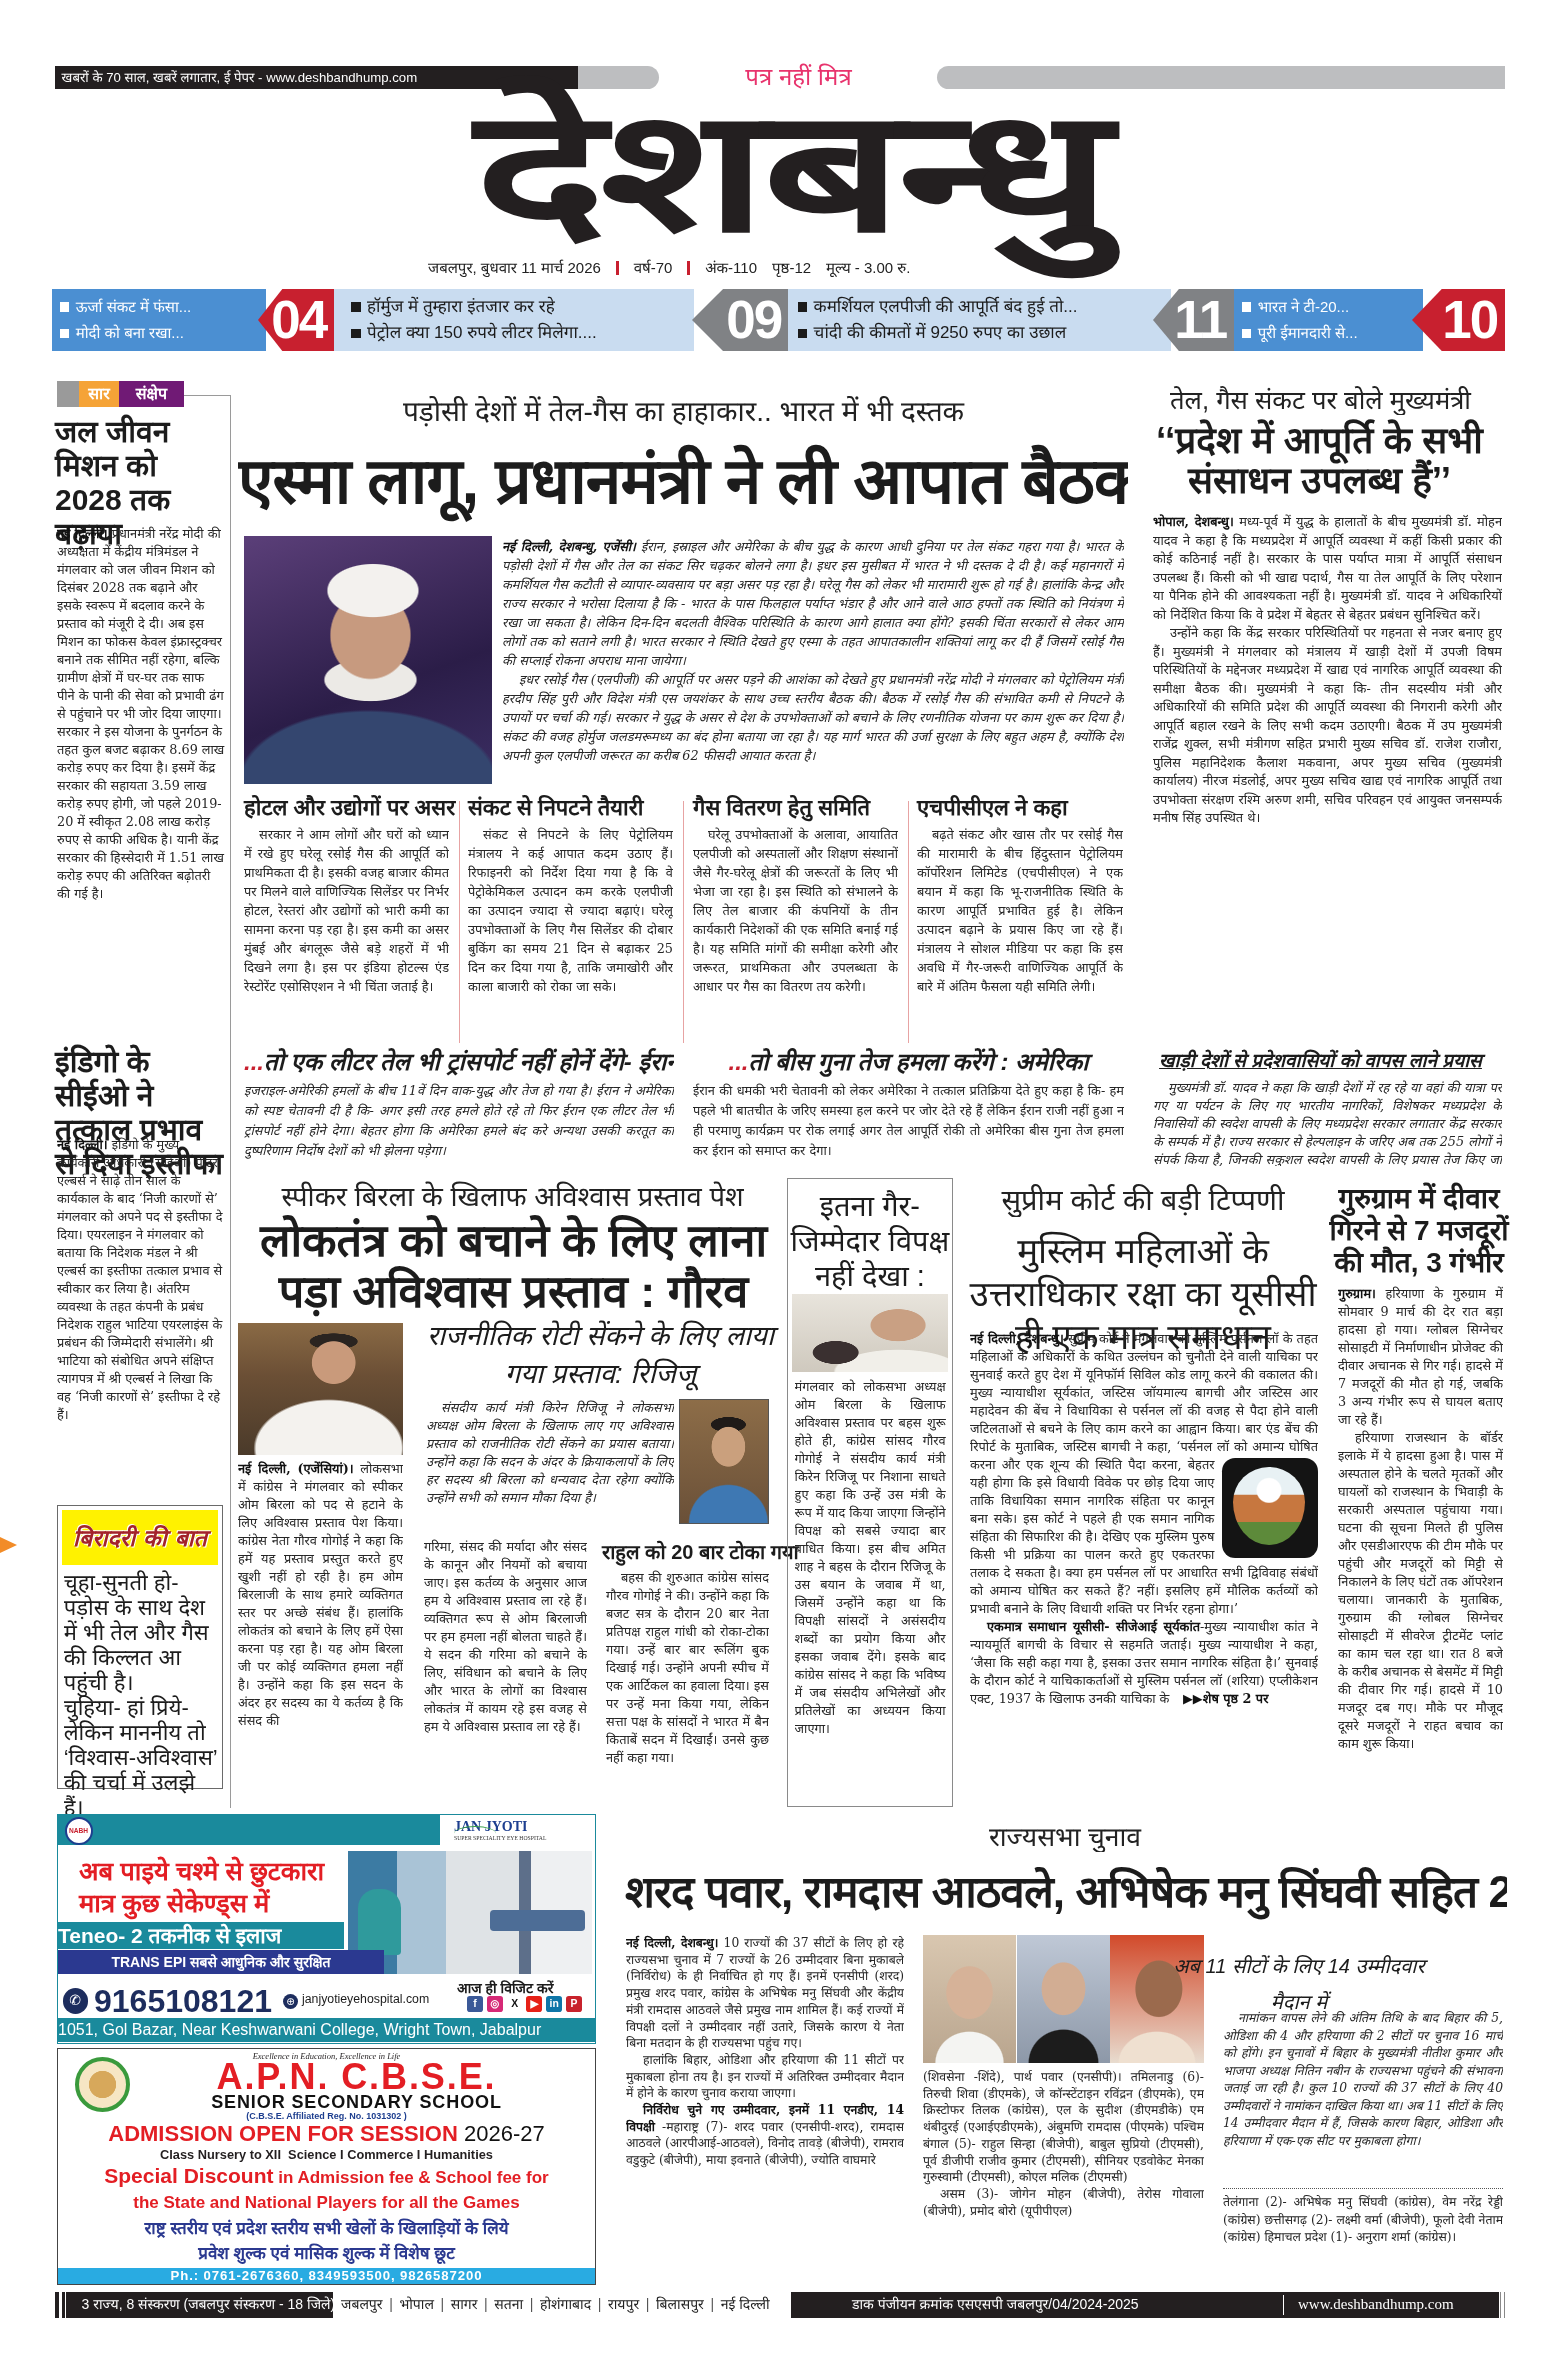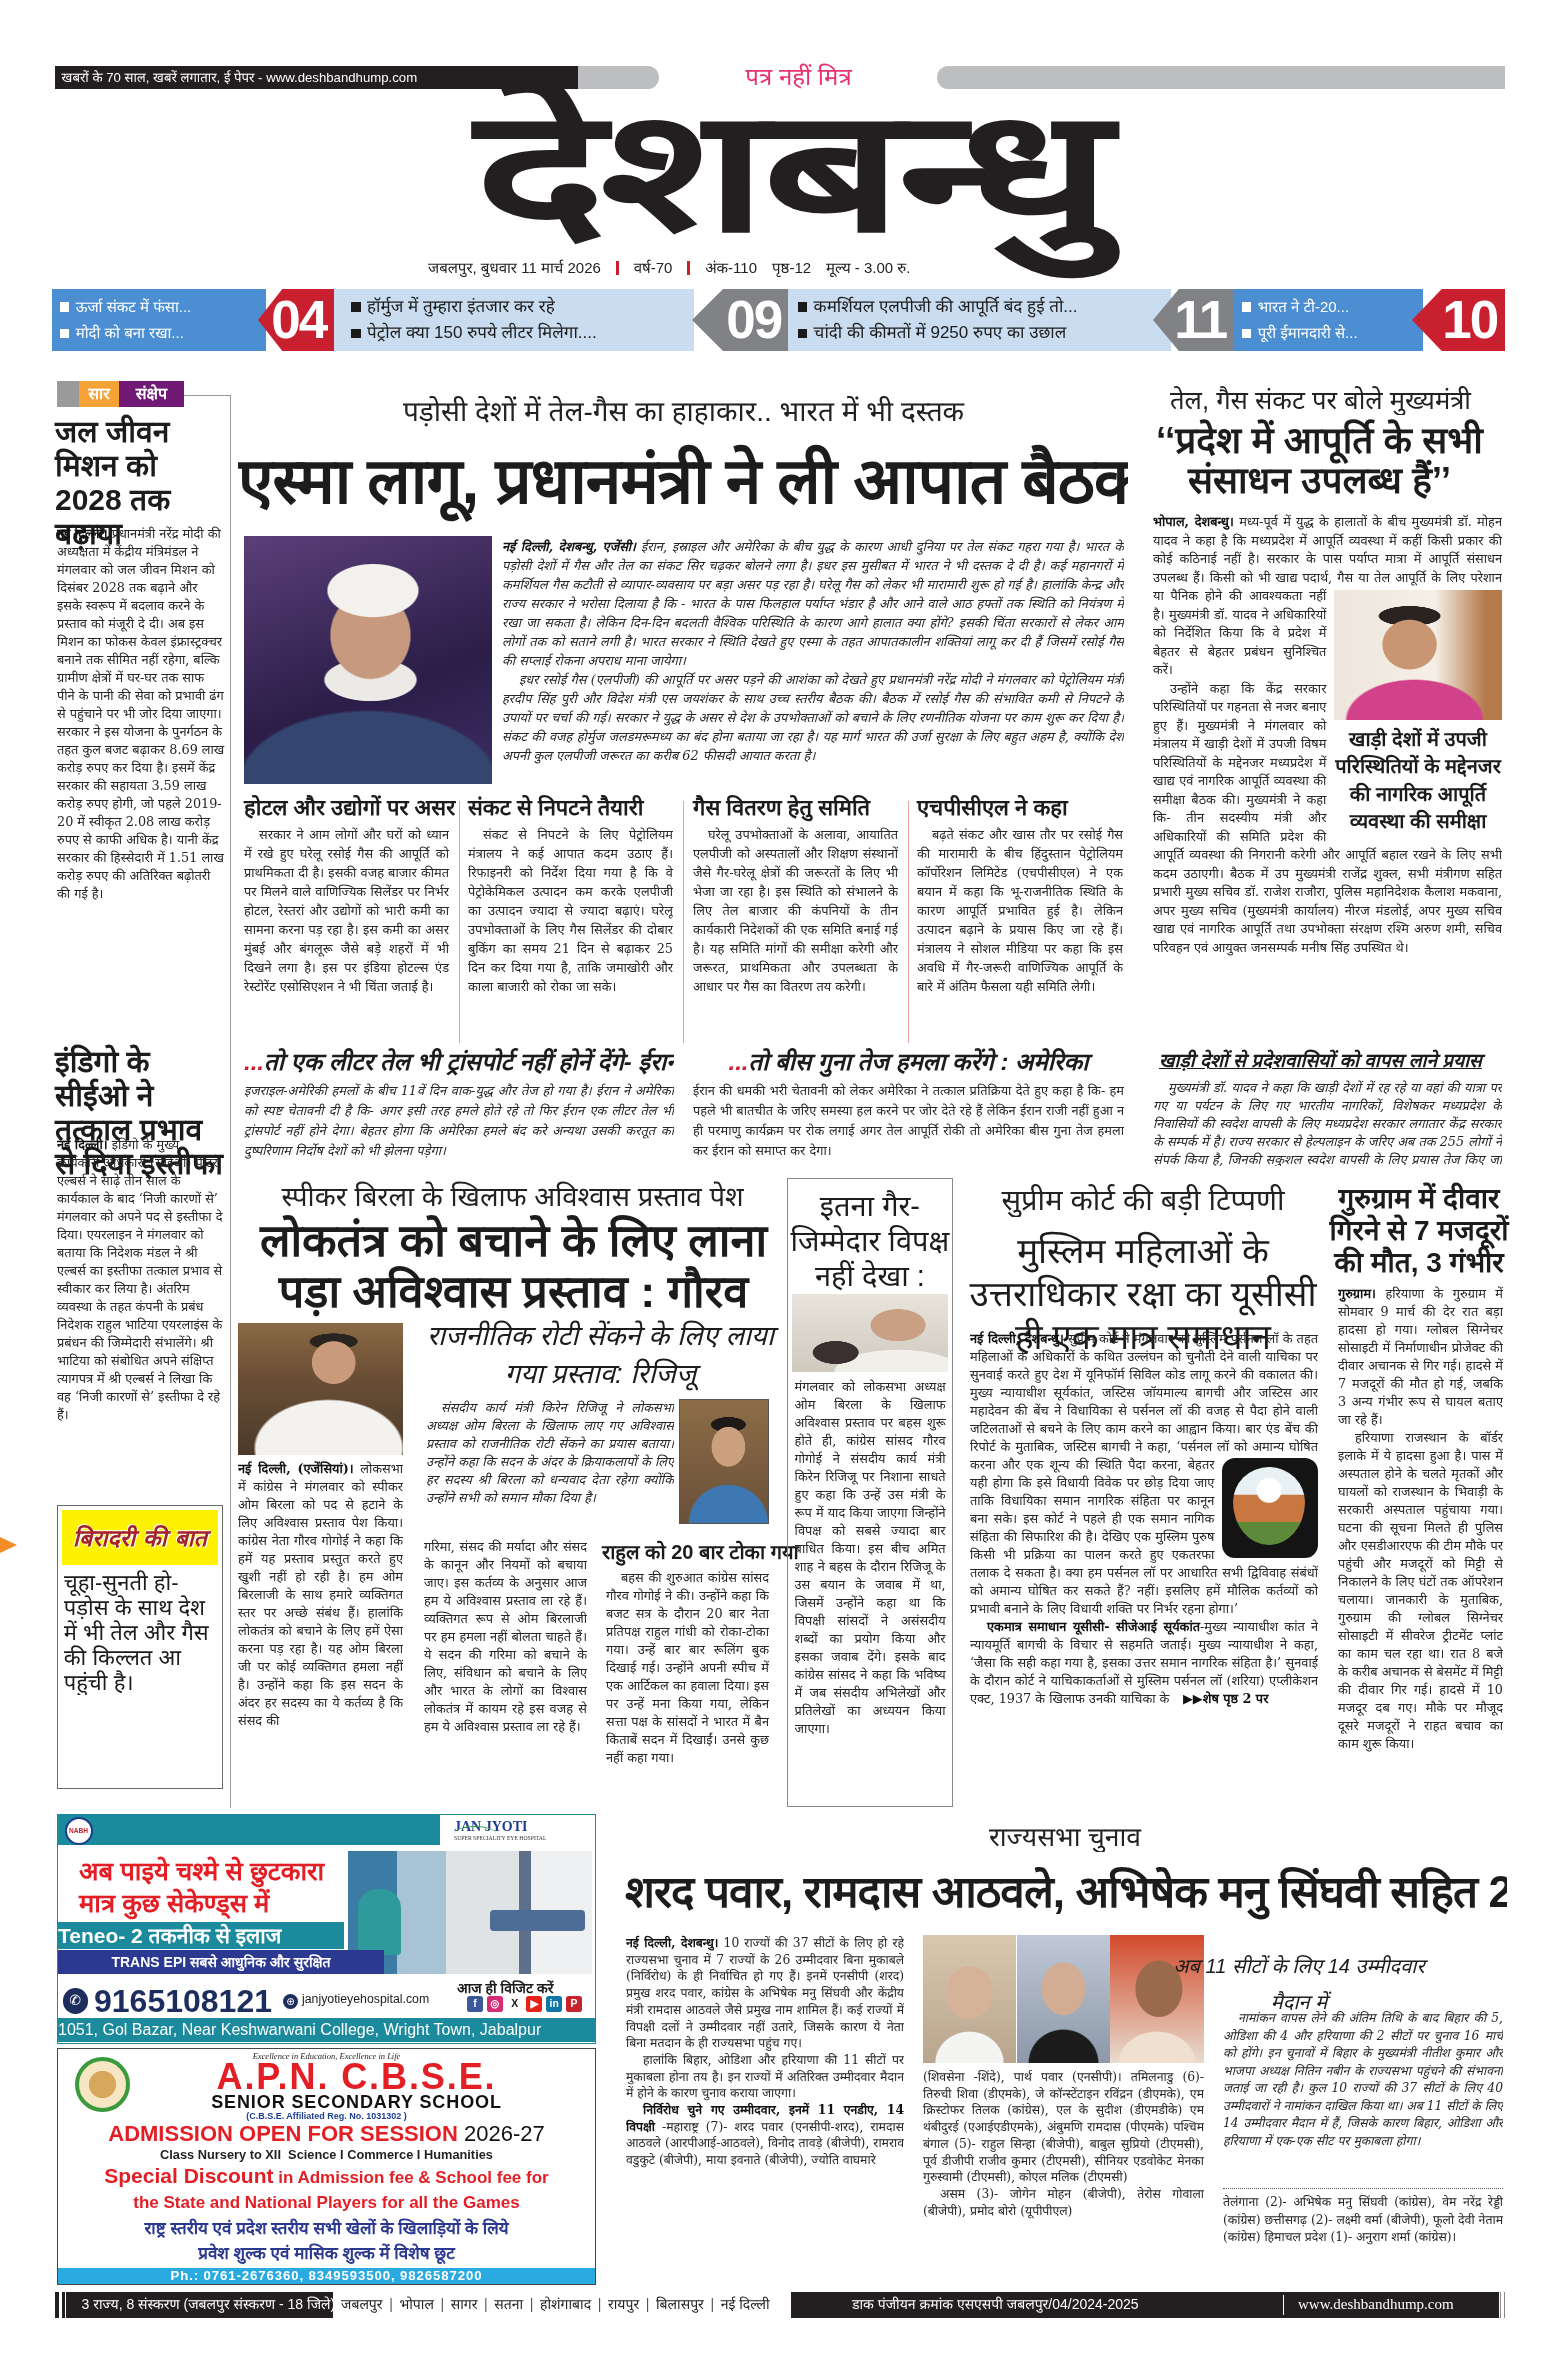--- a/index.html
+++ b/index.html
@@ -192,20 +192,21 @@
 
   <h2 class="abs lefthl" style="left:55px;top:1045px;width:174px">इंडिगो के सीईओ ने तत्काल प्रभाव से दिया इस्तीफा</h2>
   <div class="abs bt" style="left:57px;top:1136px;width:168px;height:360px;text-align:left">
     <p><b>नई दिल्ली।</b> <span>इंडिगो के मुख्य कार्यकारी अधिकारी (सीईओ) पीटर एल्बर्स ने साढ़े तीन साल के कार्यकाल के बाद ‘निजी कारणों से’ मंगलवार को अपने पद से इस्तीफा दे दिया। एयरलाइन ने मंगलवार को बताया कि निदेशक मंडल ने श्री एल्बर्स का इस्तीफा तत्काल प्रभाव से स्वीकार कर लिया है। अंतरिम व्यवस्था के तहत कंपनी के प्रबंध निदेशक राहुल भाटिया एयरलाइंस के प्रबंधन की जिम्मेदारी संभालेंगे। श्री भाटिया को संबोधित अपने संक्षिप्त त्यागपत्र में श्री एल्बर्स ने लिखा कि वह ‘निजी कारणों से’ इस्तीफा दे रहे हैं।</span></p>
   </div>
 
   <div class="abs cartoon" style="left:57px;top:1505px;width:166px;height:284px">
     <div class="cartoon-banner">बिरादरी की बात</div>
     <div class="cartoon-text">
       <p>चूहा-सुनती हो-पड़ोस के साथ देश में भी तेल और गैस की किल्लत आ पहुंची है।</p>
+      <p>चुहिया- हां प्रिये- लेकिन माननीय तो ‘विश्वास-अविश्वास’ की चर्चा में उलझे हैं।</p>
     </div>
   </div>
   <div class="abs" style="left:0;top:1537px;width:0;height:0;border-top:8.5px solid transparent;border-bottom:8.5px solid transparent;border-left:17px solid #f28c28"></div>
 </aside>
 
 <article>
   <div class="abs kick" style="left:241px;top:395px;width:885px;font-size:28px;line-height:34px">पड़ोसी देशों में तेल-गैस का हाहाकार.. भारत में भी दस्तक</div>
   <h1 class="abs hl" style="left:238px;top:437px;width:890px;font-size:64px;line-height:89px;white-space:nowrap;overflow:hidden;letter-spacing:-0.9px">एस्मा लागू, प्रधानमंत्री ने ली आपात बैठक</h1>
   <div class="photo ph-modi" style="left:244px;top:536px;width:248px;height:248px"></div>
   <div class="abs bt it" style="left:502px;top:537px;width:622px;height:251px;line-height:19px">
@@ -249,24 +250,20 @@
   <div class="abs bt" style="left:693px;top:1081px;width:431px;height:83px;line-height:20px">
       <p>ईरान की धमकी भरी चेतावनी को लेकर अमेरिका ने तत्काल प्रतिक्रिया देते हुए कहा है कि- हम पहले भी बातचीत के जरिए समस्या हल करने पर जोर देते रहे हैं लेकिन ईरान राजी नहीं हुआ न ही परमाणु कार्यक्रम पर रोक लगाई अगर तेल आपूर्ति रोकी तो अमेरिका बीस गुना तेज हमला कर ईरान को समाप्त कर देगा।</p>
     </div>
 </article>
 
 <article>
   <div class="abs kick" style="left:1136px;top:385px;width:369px;font-size:25.6px;line-height:30px">तेल, गैस संकट पर बोले मुख्यमंत्री</div>
   <h2 class="abs hl" style="left:1132px;top:421px;width:375px;font-size:37px;line-height:40px">‘‘प्रदेश में आपूर्ति के सभी संसाधन उपलब्ध हैं’’</h2>
   <div class="abs bt" style="left:1153px;top:513px;width:349px;height:535px;line-height:18.5px">
     <div style="float:right;width:0;height:77px"></div>
-    <div style="float:right;clear:right;width:168px;margin:0 0 3.8px 7.6px">
-      <div class="ph-cm" style="height:130px;width:100%"></div>
-      <div style="font-family:'Liberation Sans',sans-serif;font-weight:700;font-size:20px;line-height:27.4px;text-align:center;color:#1c1c1c;padding-top:5.7px">खाड़ी देशों में उपजी परिस्थितियों के मद्देनजर की नागरिक आपूर्ति व्यवस्था की समीक्षा</div>
-    </div>
     <p><b>भोपाल, देशबन्धु।</b> <span>मध्य-पूर्व में युद्ध के हालातों के बीच मुख्यमंत्री डॉ. मोहन यादव ने कहा है कि मध्यप्रदेश में आपूर्ति व्यवस्था में कहीं किसी प्रकार की कोई कठिनाई नहीं है। सरकार के पास पर्याप्त मात्रा में आपूर्ति संसाधन उपलब्ध हैं। किसी को भी खाद्य पदार्थ, गैस या तेल आपूर्ति के लिए परेशान या पैनिक होने की आवश्यकता नहीं है। मुख्यमंत्री डॉ. यादव ने अधिकारियों को निर्देशित किया कि वे प्रदेश में बेहतर से बेहतर प्रबंधन सुनिश्चित करें।</span></p>
     <p>उन्होंने कहा कि केंद्र सरकार परिस्थितियों पर गहनता से नजर बनाए हुए हैं। मुख्यमंत्री ने मंगलवार को मंत्रालय में खाड़ी देशों में उपजी विषम परिस्थितियों के मद्देनजर मध्यप्रदेश में खाद्य एवं नागरिक आपूर्ति व्यवस्था की समीक्षा बैठक की। मुख्यमंत्री ने कहा कि- तीन सदस्यीय मंत्री और अधिकारियों की समिति प्रदेश की आपूर्ति व्यवस्था की निगरानी करेगी और आपूर्ति बहाल रखने के लिए सभी कदम उठाएगी। बैठक में उप मुख्यमंत्री राजेंद्र शुक्ल, सभी मंत्रीगण सहित प्रभारी मुख्य सचिव डॉ. राजेश राजौरा, पुलिस महानिदेशक कैलाश मकवाना, अपर मुख्य सचिव (मुख्यमंत्री कार्यालय) नीरज मंडलोई, अपर मुख्य सचिव खाद्य एवं नागरिक आपूर्ति तथा उपभोक्ता संरक्षण रश्मि अरुण शमी, सचिव परि‍वहन एवं आयुक्त जनसम्पर्क मनीष सिंह उपस्थित थे।</p>
   </div>
   <h3 class="abs hl it" style="left:1136px;top:1047px;width:369px;font-size:19px;line-height:28px;text-decoration:underline;white-space:nowrap">खाड़ी देशों से प्रदेशवासियों को वापस लाने प्रयास</h3>
   <div class="abs bt it" style="left:1153px;top:1079px;width:349px;height:87px;line-height:18px">
       <p style="text-indent:15px">मुख्यमंत्री डॉ. यादव ने कहा कि खाड़ी देशों में रह रहे या वहां की यात्रा पर गए या पर्यटन के लिए गए भारतीय नागरिकों, विशेषकर मध्यप्रदेश के निवासियों की स्वदेश वापसी के लिए मध्यप्रदेश सरकार लगातार केंद्र सरकार के सम्पर्क में है। राज्य सरकार से हेल्पलाइन के जरिए अब तक 255 लोगों ने संपर्क किया है, जिनकी सकुशल स्वदेश वापसी के लिए प्रयास तेज किए जा रहे हैं।</p>
     </div>
 </article>
 
 <article>

